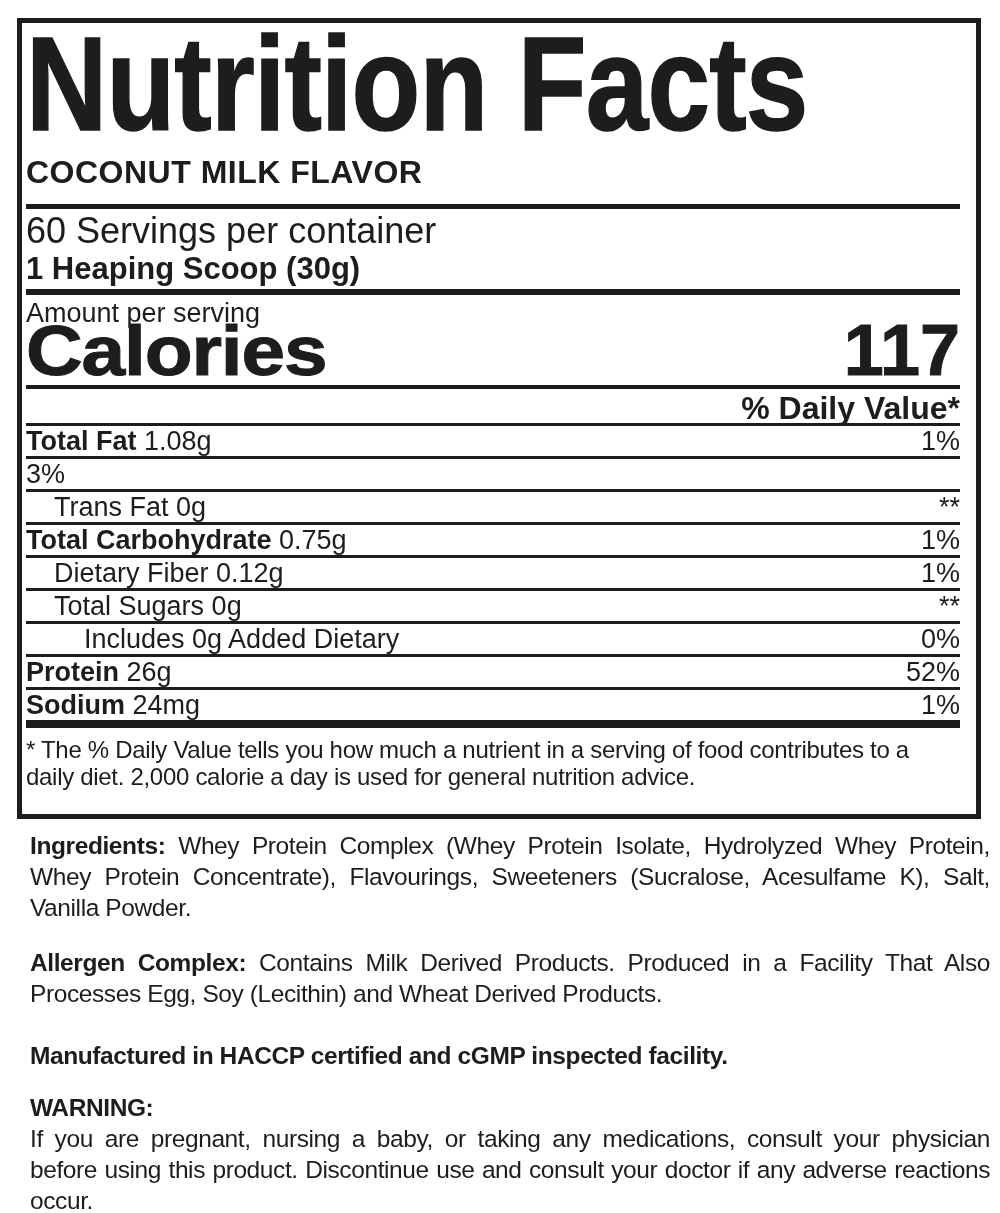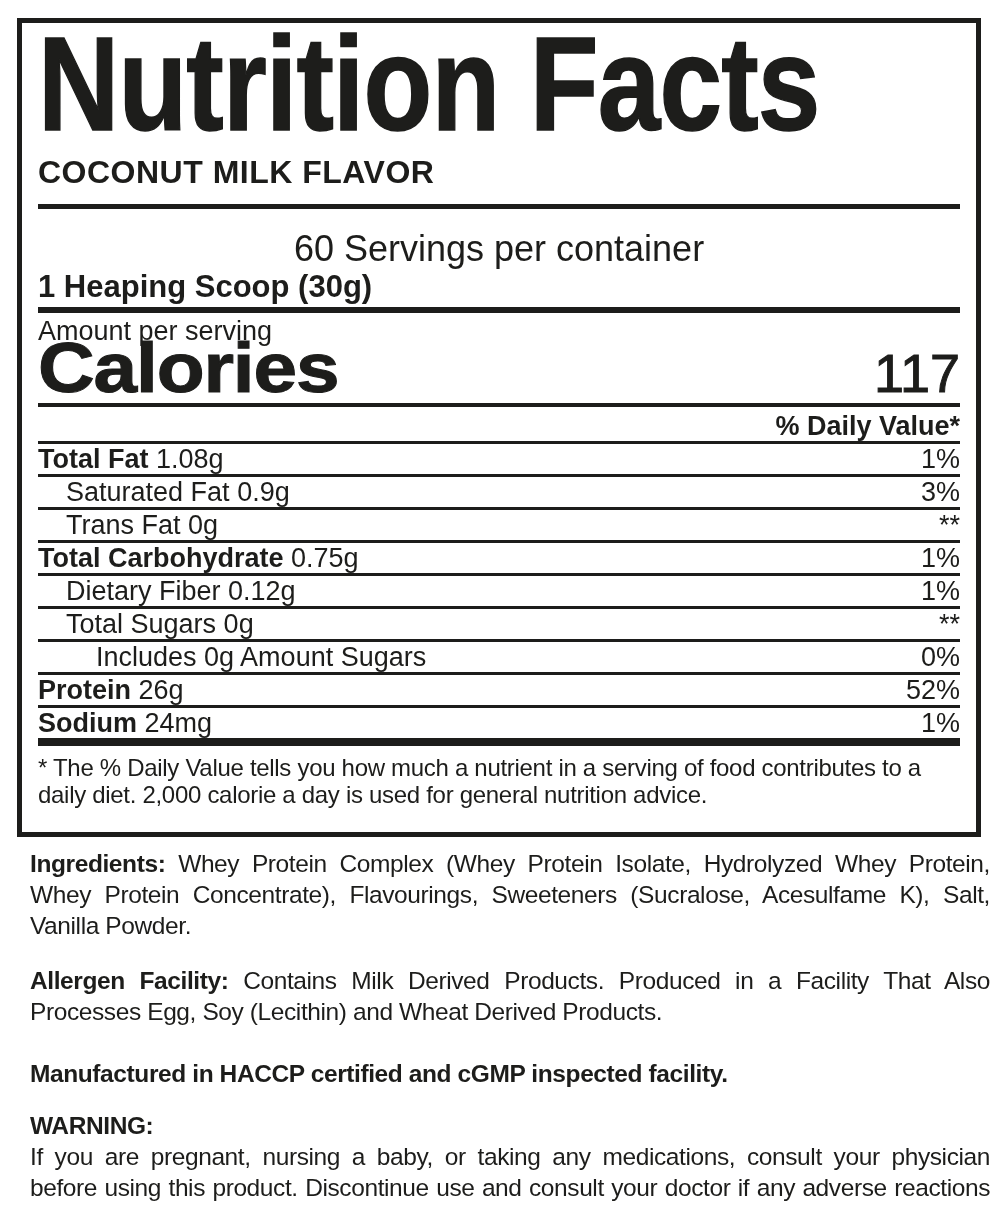--- a/index.html
+++ b/index.html
@@ -11,21 +11,21 @@
     overflow: hidden;
   }
   .sheet { position: relative; width: 1000px; height: 1213px; }
 
   
   .box {
     box-sizing: border-box;
     margin: 18px 19px 0 17px;
     width: 964px;
     border: 5px solid #1d1d1b;
-    padding: 0 16px 8px 16px;
+    padding: 0 16px 8px 4px;
   }
   .title {
     font-size: 134px;
     font-weight: bold;
     line-height: 116px;
     height: 116px;
     margin: 3px 0 0 0;
     letter-spacing: -1px;
     white-space: nowrap;
     transform: scaleX(0.84);
@@ -40,22 +40,21 @@
     letter-spacing: 0.5px;
   }
   .rule { background: #1d1d1b; width: 100%; }
   .r5 { height: 5px; margin-top: 12px; }
   .r6 { height: 6px; margin-top: 4px; }
   .r4 { height: 4px; margin-top: 7px; }
   .r8 { height: 8px; margin-top: 0; }
   .servings {
     font-size: 36px;
     line-height: 40px;
-    margin-top: 20px;
-    text-align: center;
+    margin-top: 2px;
   }
   .srow {
     display: flex;
     justify-content: space-between;
     align-items: baseline;
     font-size: 31px;
     font-weight: bold;
     line-height: 33px;
     margin-top: 1px;
   }
@@ -75,27 +74,27 @@
   .cal-word {
     font-size: 70px;
     font-weight: bold;
     line-height: 56px;
     letter-spacing: -1px;
     -webkit-text-stroke: 1px #1d1d1b;
     transform: scaleX(1.12);
     transform-origin: 0 50%;
   }
   .cal-num {
-    font-size: 54px;
-    font-weight: normal;
+    font-size: 72px;
+    font-weight: bold;
     line-height: 56px;
     -webkit-text-stroke: 1px #1d1d1b;
   }
   .dvh {
-    font-size: 27px;
+    font-size: 32px;
     font-weight: bold;
     line-height: 30px;
     text-align: right;
     margin-top: 4px;
   }
   .rows { border-top: 3px solid #1d1d1b; margin-top: 0; }
   .row {
     display: flex;
     justify-content: space-between;
     align-items: baseline;
@@ -162,21 +161,20 @@
     <div class="dvh">% Daily Value*</div>
 
     <div class="rows">
 
       <div class="row">
         <span class="nm"><b>Total Fat</b> <span>1.08g</span></span>
         <span class="dv">1%</span>
       </div>
 
       <div class="row ind1">
-        <span class="nm"><span>Saturated Fat</span> <span>0.9g</span></span>
         <span class="dv">3%</span>
       </div>
 
       <div class="row ind1">
         <span class="nm"><span>Trans Fat</span> <span>0g</span></span>
         <span class="dv">**</span>
       </div>
 
       <div class="row">
         <span class="nm"><b>Total Carbohydrate</b> <span>0.75g</span></span>
@@ -187,21 +185,21 @@
         <span class="nm"><span>Dietary Fiber</span> <span>0.12g</span></span>
         <span class="dv">1%</span>
       </div>
 
       <div class="row ind1">
         <span class="nm"><span>Total Sugars</span> <span>0g</span></span>
         <span class="dv">**</span>
       </div>
 
       <div class="row ind2">
-        <span class="nm"><span>Includes 0g Amount Sugars</span></span>
+        <span class="nm"><span>Includes 0g Added Dietary</span></span>
         <span class="dv">0%</span>
       </div>
 
       <div class="row">
         <span class="nm"><b>Protein</b> <span>26g</span></span>
         <span class="dv">52%</span>
       </div>
 
       <div class="row">
         <span class="nm"><b>Sodium</b> <span>24mg</span></span>
@@ -211,21 +209,21 @@
     </div>
 
     <div class="rule r8"></div>
 
     <p class="footnote">* The % Daily Value tells you how much a nutrient in a serving of food contributes to a daily diet. 2,000 calorie a day is used for general nutrition advice.</p>
   </section>
 
   <section class="info">
     <p class="just ingredients"><span class="lead">Ingredients:</span> <span>Whey Protein Complex (Whey Protein Isolate, Hydrolyzed Whey Protein, Whey Protein Concentrate), Flavourings, Sweeteners (Sucralose, Acesulfame K), Salt, Vanilla Powder.</span></p>
 
-    <p class="just allergen"><span class="lead">Allergen Facility:</span> <span>Contains Milk Derived Products. Produced in a Facility That Also Processes Egg, Soy (Lecithin) and Wheat Derived Products.</span></p>
+    <p class="just allergen"><span class="lead">Allergen Complex:</span> <span>Contains Milk Derived Products. Produced in a Facility That Also Processes Egg, Soy (Lecithin) and Wheat Derived Products.</span></p>
 
     <p class="manufactured">Manufactured in HACCP certified and cGMP inspected facility.</p>
 
     <p class="warn-head">WARNING:</p>
     <p class="just warn-text">If you are pregnant, nursing a baby, or taking any medications, consult your physician before using this product. Discontinue use and consult your doctor if any adverse reactions occur.</p>
   </section>
 
 </div>
 
 </body></html>

